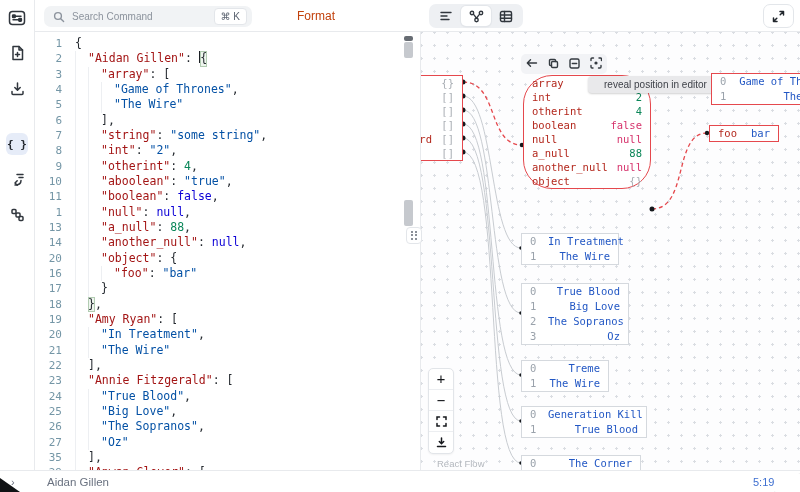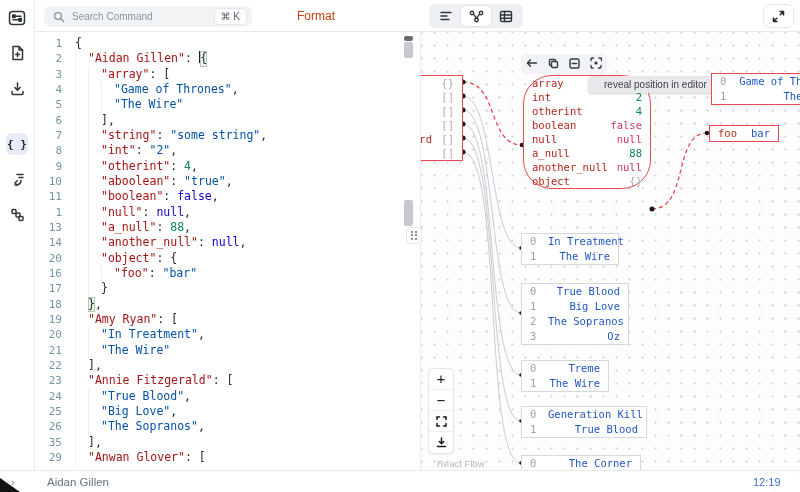--- a/index.html
+++ b/index.html
@@ -210,20 +210,21 @@
       <div class="ed-line"><span class="ed-ln">17</span><span class="ed-code"><span class="ind"></span><span class="ind"></span><span class="tk-punc">}</span></span></div>
       <div class="ed-line"><span class="ed-ln">18</span><span class="ed-code"><span class="ind"></span><span class="tk-brkm">}</span><span class="tk-punc">,</span></span></div>
       <div class="ed-line"><span class="ed-ln">19</span><span class="ed-code"><span class="ind"></span><span class="tk-key">"Amy Ryan"</span><span class="tk-punc">: [</span></span></div>
       <div class="ed-line"><span class="ed-ln">20</span><span class="ed-code"><span class="ind"></span><span class="ind"></span><span class="tk-str">"In Treatment"</span><span class="tk-punc">,</span></span></div>
       <div class="ed-line"><span class="ed-ln">21</span><span class="ed-code"><span class="ind"></span><span class="ind"></span><span class="tk-str">"The Wire"</span></span></div>
       <div class="ed-line"><span class="ed-ln">22</span><span class="ed-code"><span class="ind"></span><span class="tk-punc">],</span></span></div>
       <div class="ed-line"><span class="ed-ln">23</span><span class="ed-code"><span class="ind"></span><span class="tk-key">"Annie Fitzgerald"</span><span class="tk-punc">: [</span></span></div>
       <div class="ed-line"><span class="ed-ln">24</span><span class="ed-code"><span class="ind"></span><span class="ind"></span><span class="tk-str">"True Blood"</span><span class="tk-punc">,</span></span></div>
       <div class="ed-line"><span class="ed-ln">25</span><span class="ed-code"><span class="ind"></span><span class="ind"></span><span class="tk-str">"Big Love"</span><span class="tk-punc">,</span></span></div>
       <div class="ed-line"><span class="ed-ln">26</span><span class="ed-code"><span class="ind"></span><span class="ind"></span><span class="tk-str">"The Sopranos"</span><span class="tk-punc">,</span></span></div>
+      <div class="ed-line"><span class="ed-ln">27</span><span class="ed-code"><span class="ind"></span><span class="ind"></span><span class="tk-str">"Oz"</span></span></div>
       <div class="ed-line"><span class="ed-ln">35</span><span class="ed-code"><span class="ind"></span><span class="tk-punc">],</span></span></div>
       <div class="ed-line"><span class="ed-ln">29</span><span class="ed-code"><span class="ind"></span><span class="tk-key">"Anwan Glover"</span><span class="tk-punc">: [</span></span></div>
     </section>
   <div class="ed-sb dark" style="left:404px; top:36px; width:9px; height:5px;"></div>
   <div class="ed-sb" style="left:404px; top:42px; width:9px; height:16px;"></div>
   <div class="ed-sb" style="left:404px; top:200px; width:9px; height:26px;"></div>
 
   <section class="graph">
     <svg class="edges" width="380" height="438" viewBox="0 0 380 438">
       <g stroke="#c8ccd1" stroke-width="1" fill="none">
@@ -427,18 +428,18 @@
   </section>
 
   <div class="resize-handle">
       <i></i>
       <i></i>
     </div>
 
   <footer class="statusbar">
     <span class="sb-chev">›</span>
     <span class="crumb">Aidan Gillen</span>
-    <span class="time">12:19</span>
+    <span class="time">5:19</span>
   </footer>
 
   <div class="corner-l"></div>
   <div class="corner-r"></div>
 </div>
 
 </body></html>

